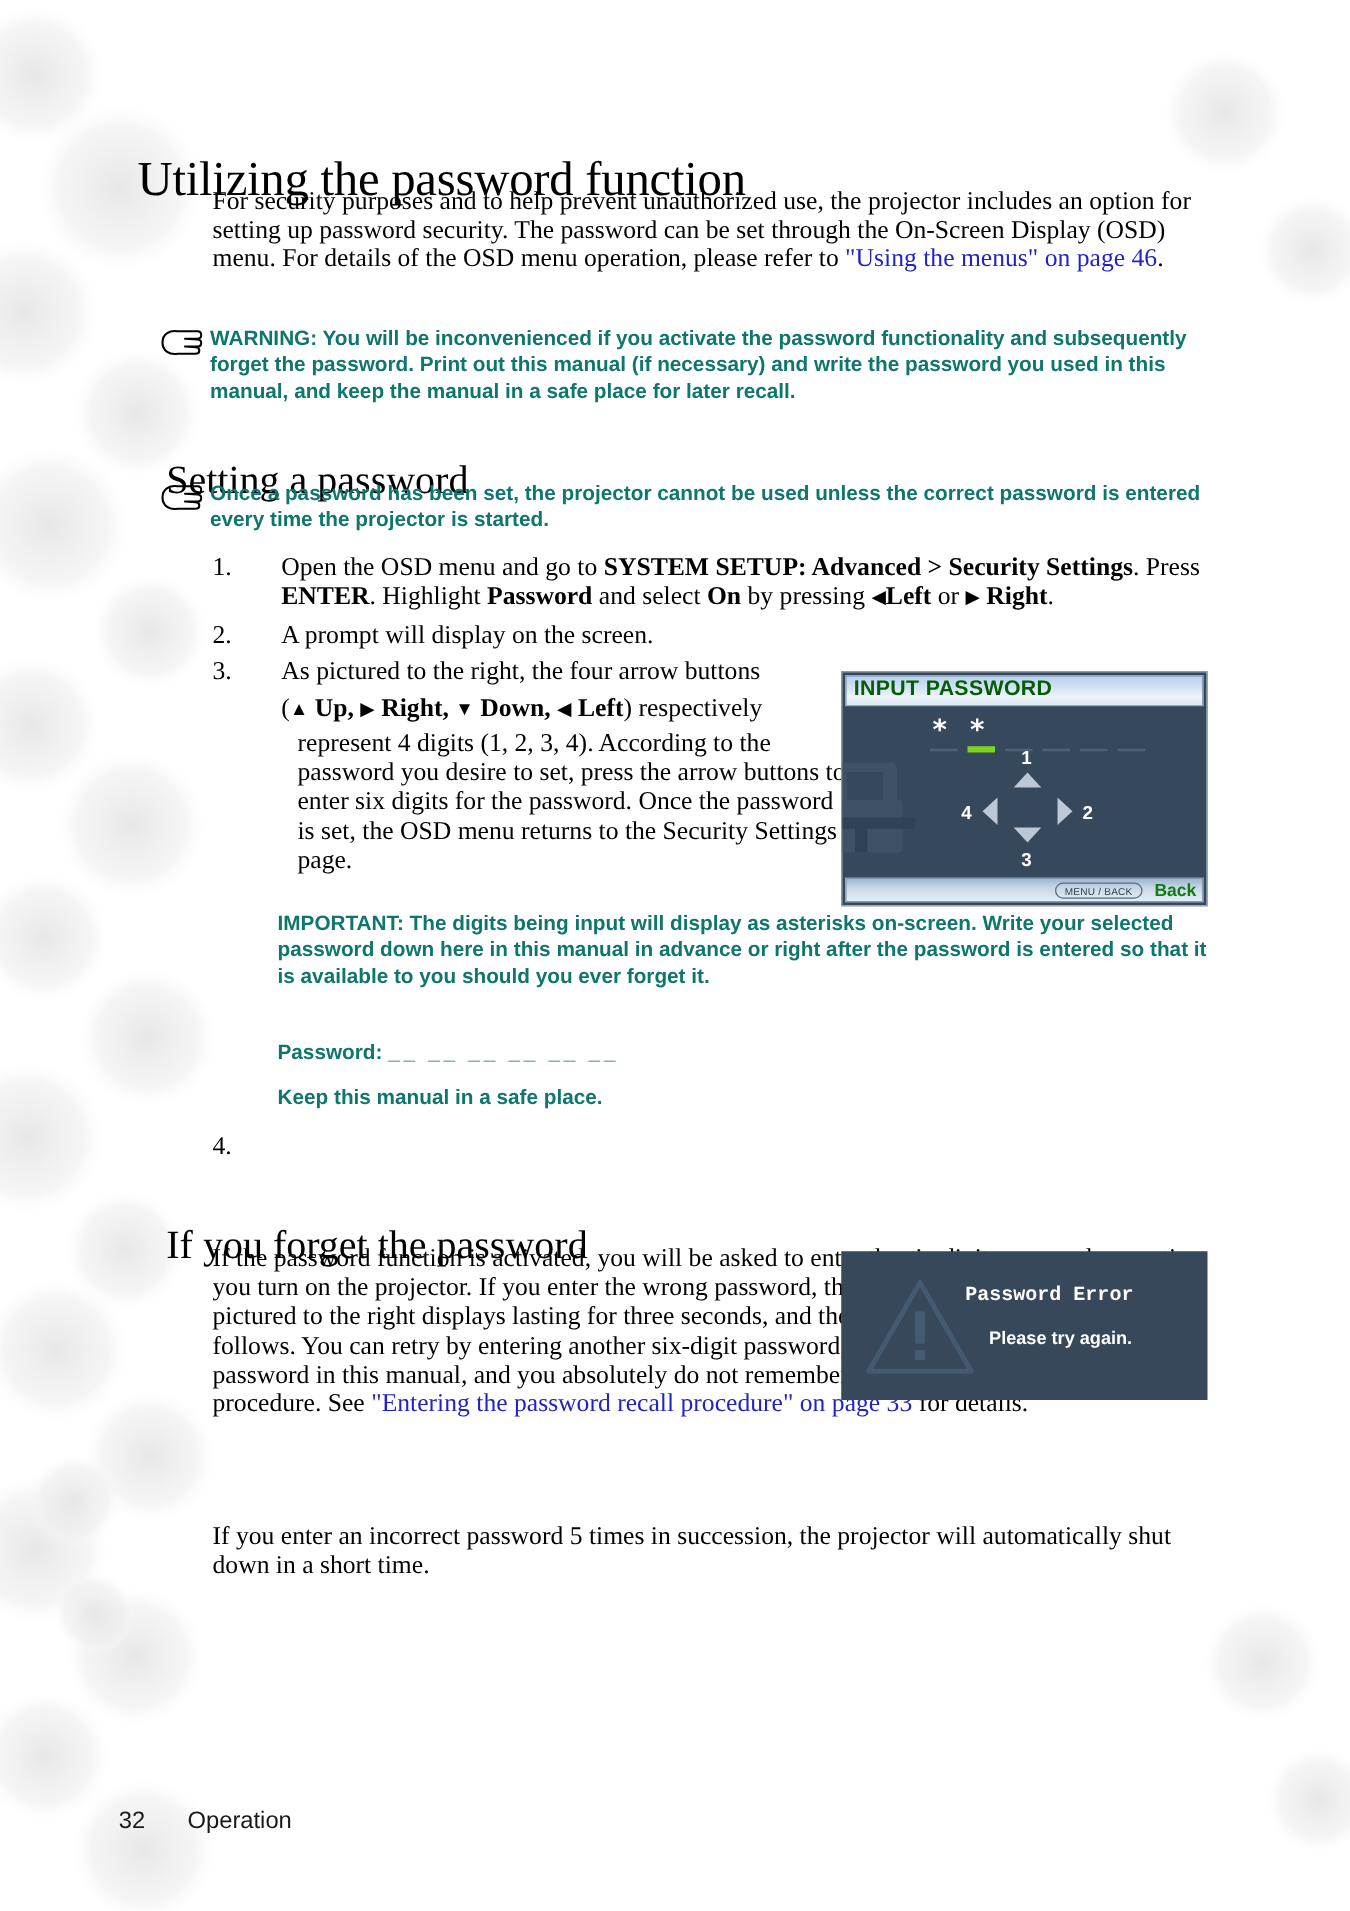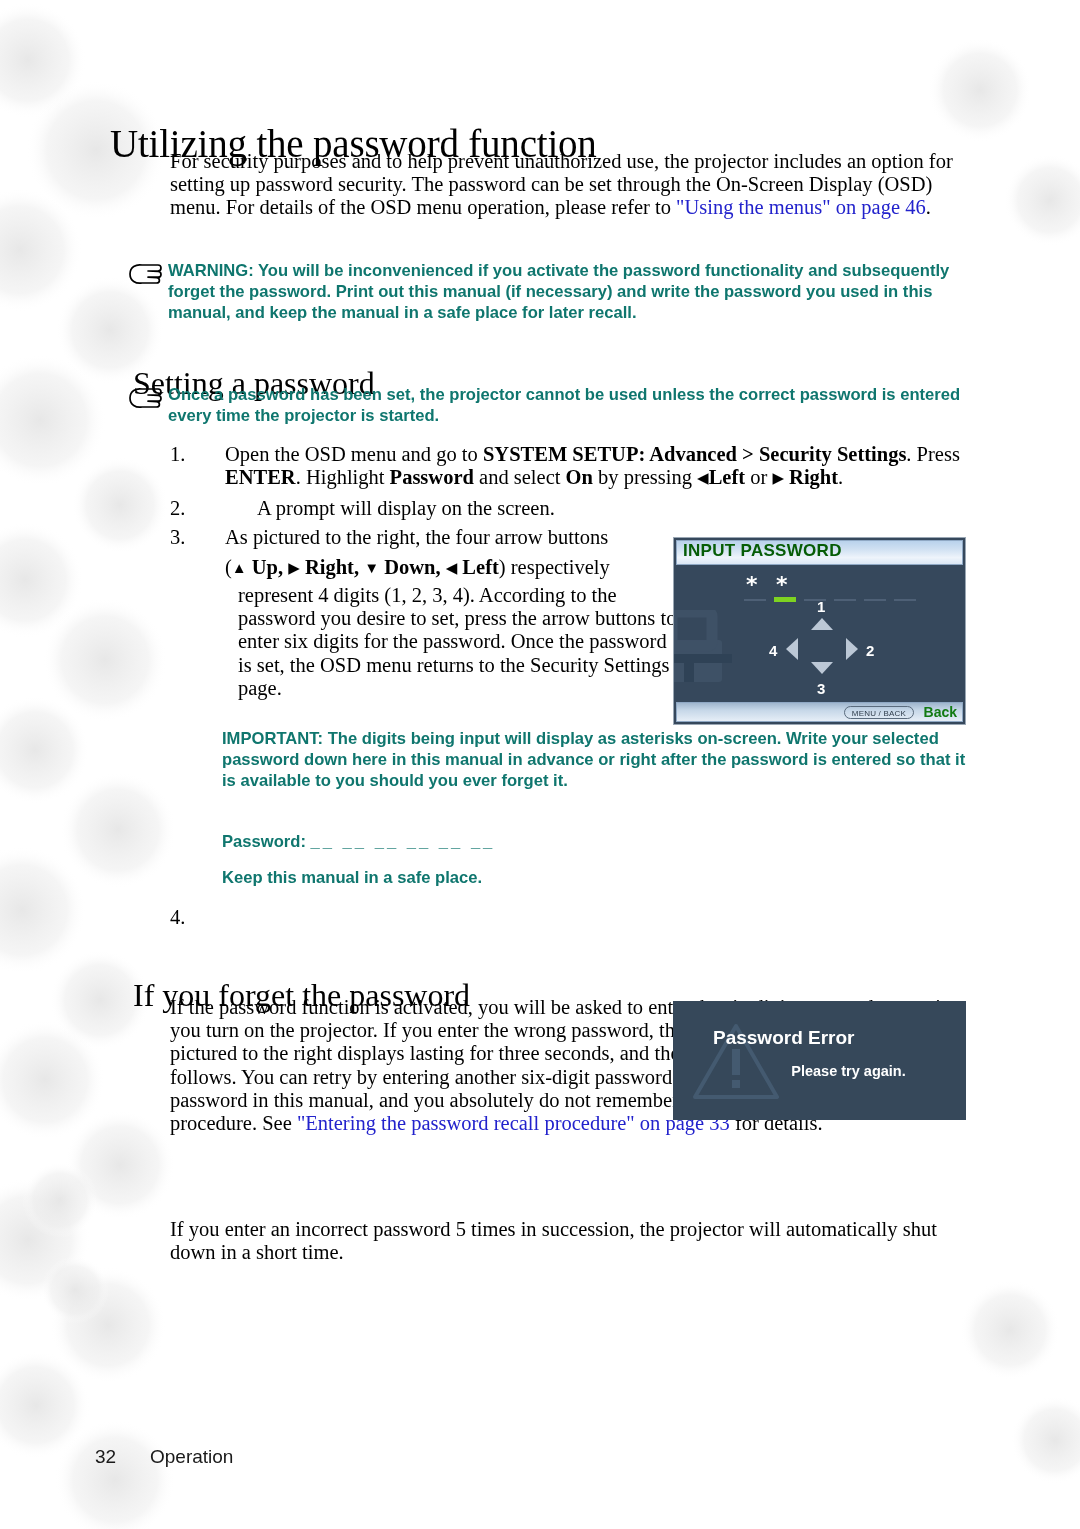--- a/index.html
+++ b/index.html
@@ -253,25 +253,25 @@
     position: absolute;
     left: 18px;
     top: 20px;
     width: 90px;
     height: 80px;
   }
   .err-title {
     position: absolute;
     left: 0; right: 0;
     top: 26px;
-    text-align: left;
+    text-align: center;
     padding-left: 40px;
-    font-family: Liberation Sans, sans-serif;
-    font-weight: bold;
-    font-size: 19px;
+    font-family: Liberation Mono, monospace;
+    font-weight: bold;
+    font-size: 16px;
     color: #ffffff;
   }
   .err-sub {
     position: absolute;
     left: 0; right: 0;
     top: 62px;
     text-align: center;
     padding-left: 58px;
     font-family: "Liberation Sans", sans-serif;
     font-weight: bold;
@@ -344,21 +344,21 @@
 
   <svg class="hand-icon" style="left:128px; top:386px;" viewBox="0 0 34 24">
     <path d="M2 12 C2 5, 8 2, 14 3 L30 3 C32 3 33 4.5 33 6 C33 7.5 32 9 30 9 L20 9 L30 9.5 C32 9.5 33 11 33 12.4 C33 13.9 32 15.2 30 15.2 L20 15.2 L28.5 15.7 C30.4 15.7 31.4 17 31.4 18.4 C31.4 19.8 30.4 21 28.5 21 L14 21 C8 22 2 19 2 12 Z" fill="none" stroke="#000" stroke-width="1.7" stroke-linejoin="round"></path>
   </svg>
   <div class="note-text" style="left:168px; top:384px; width:800px;">Once a password has been set, the projector cannot be used unless the correct password is entered every time the projector is started.</div>
 
   <div class="li-num" style="left:170px; top:443px;">1.</div>
   <div class="body-text" style="left:225px; top:443px; width:745px;"><span>Open the OSD menu and go to </span><span class="b">SYSTEM SETUP: Advanced &gt; Security Settings</span><span>. Press </span><span class="b">ENTER</span><span>. Highlight </span><span class="b">Password</span><span> and select </span><span class="b">On</span><span> by pressing </span><span class="tri">◀</span><span class="b">Left</span><span> or </span><span class="tri">▶</span> <span class="b">Right</span><span>.</span></div>
 
   <div class="li-num" style="left:170px; top:497px;">2.</div>
-  <div class="body-text" style="left:225px; top:497px; width:745px;margin-left:32px;">A prompt will display on the screen.</div>
+  <div class="body-text" style="left:225px; top:497px; width:745px;">A prompt will display on the screen.</div>
 
   <div class="li-num" style="left:170px; top:526px;">3.</div>
   <div class="body-text" style="left:225px; top:526px; width:440px;">As pictured to the right, the four arrow buttons</div>
   <div class="body-text" style="left:225px; top:556px; width:450px;"><span>(</span><span class="tri">▲</span> <span class="b">Up,</span> <span class="tri">▶</span> <span class="b">Right,</span> <span class="tri">▼</span> <span class="b">Down,</span> <span class="tri">◀</span> <span class="b">Left</span><span>) respectively</span></div>
   <div class="body-text" style="left:238px; top:584px; width:440px;">represent 4 digits (1, 2, 3, 4). According to the password you desire to set, press the arrow buttons to enter six digits for the password. Once the password is set, the OSD menu returns to the Security Settings page.</div>
 
   <div class="note-text" style="left:222px; top:728px; width:748px;">IMPORTANT: The digits being input will display as asterisks on-screen. Write your selected password down here in this manual in advance or right after the password is entered so that it is available to you should you ever forget it.</div>
   <div class="note-text" style="left:222px; top:831px; width:500px;"><span>Password:</span> <span class="pw-blanks">__ __ __ __ __ __</span></div>
   <div class="note-text" style="left:222px; top:867px; width:600px;">Keep this manual in a safe place.</div>
 

